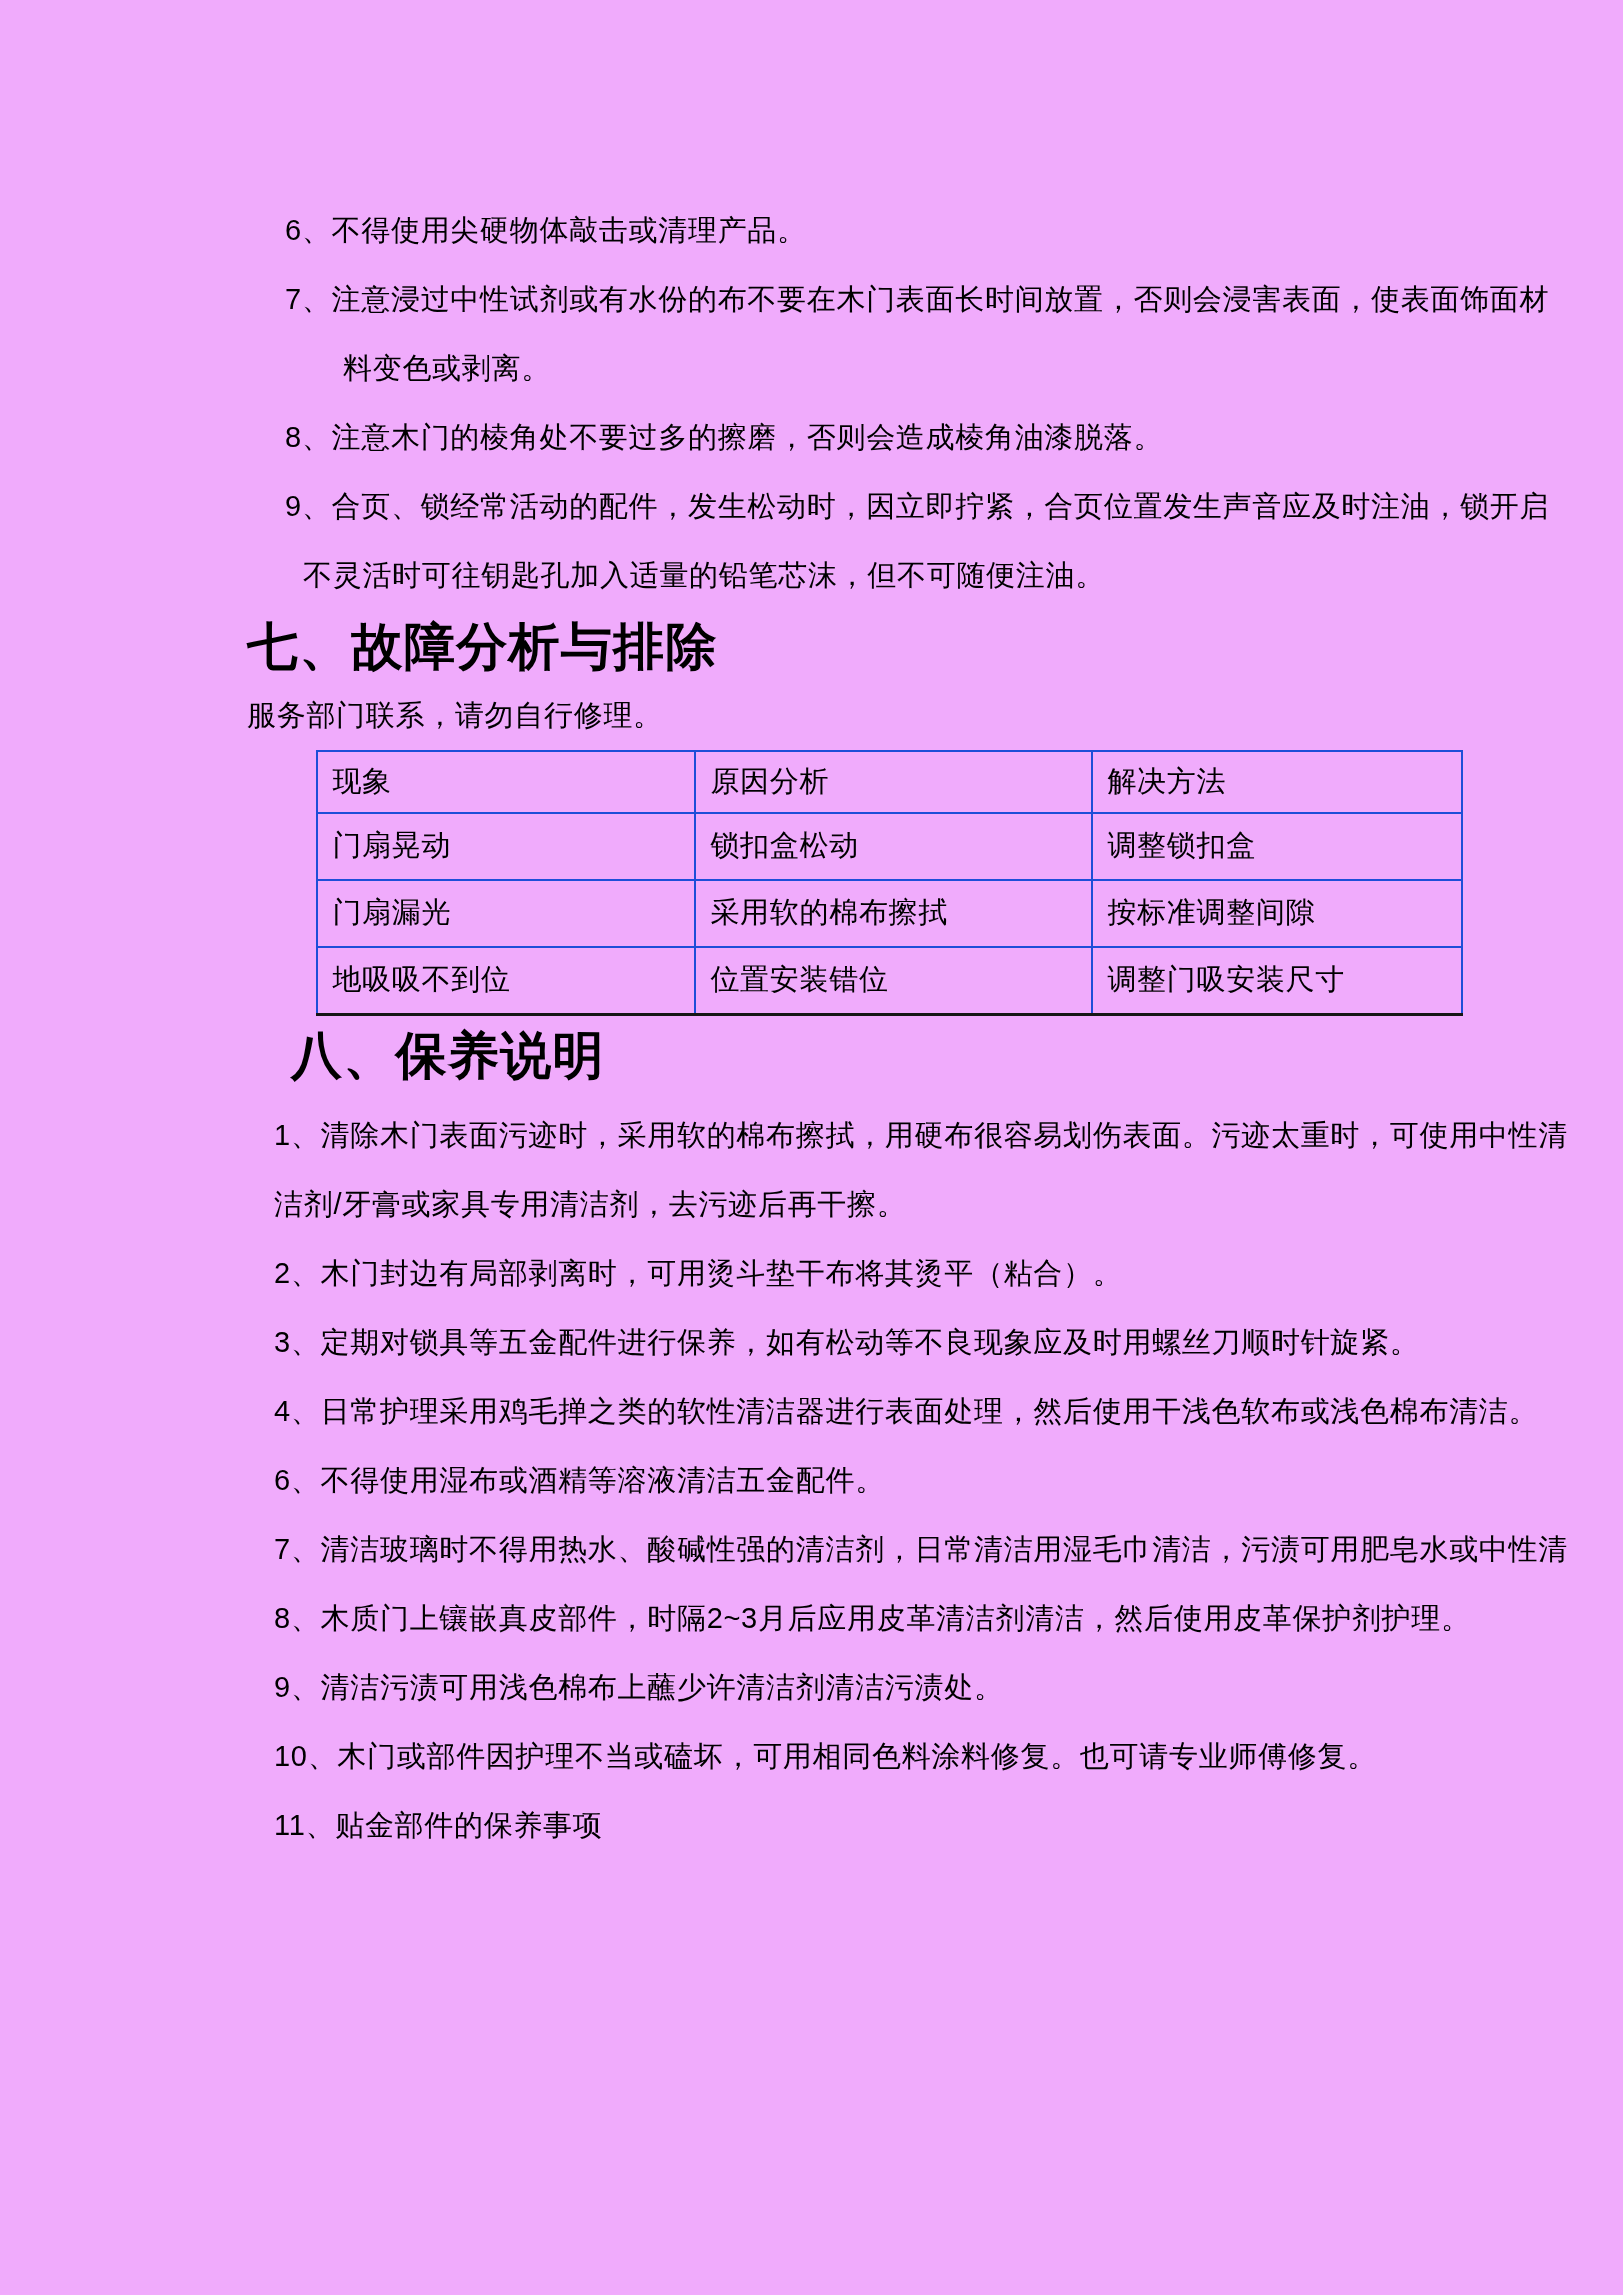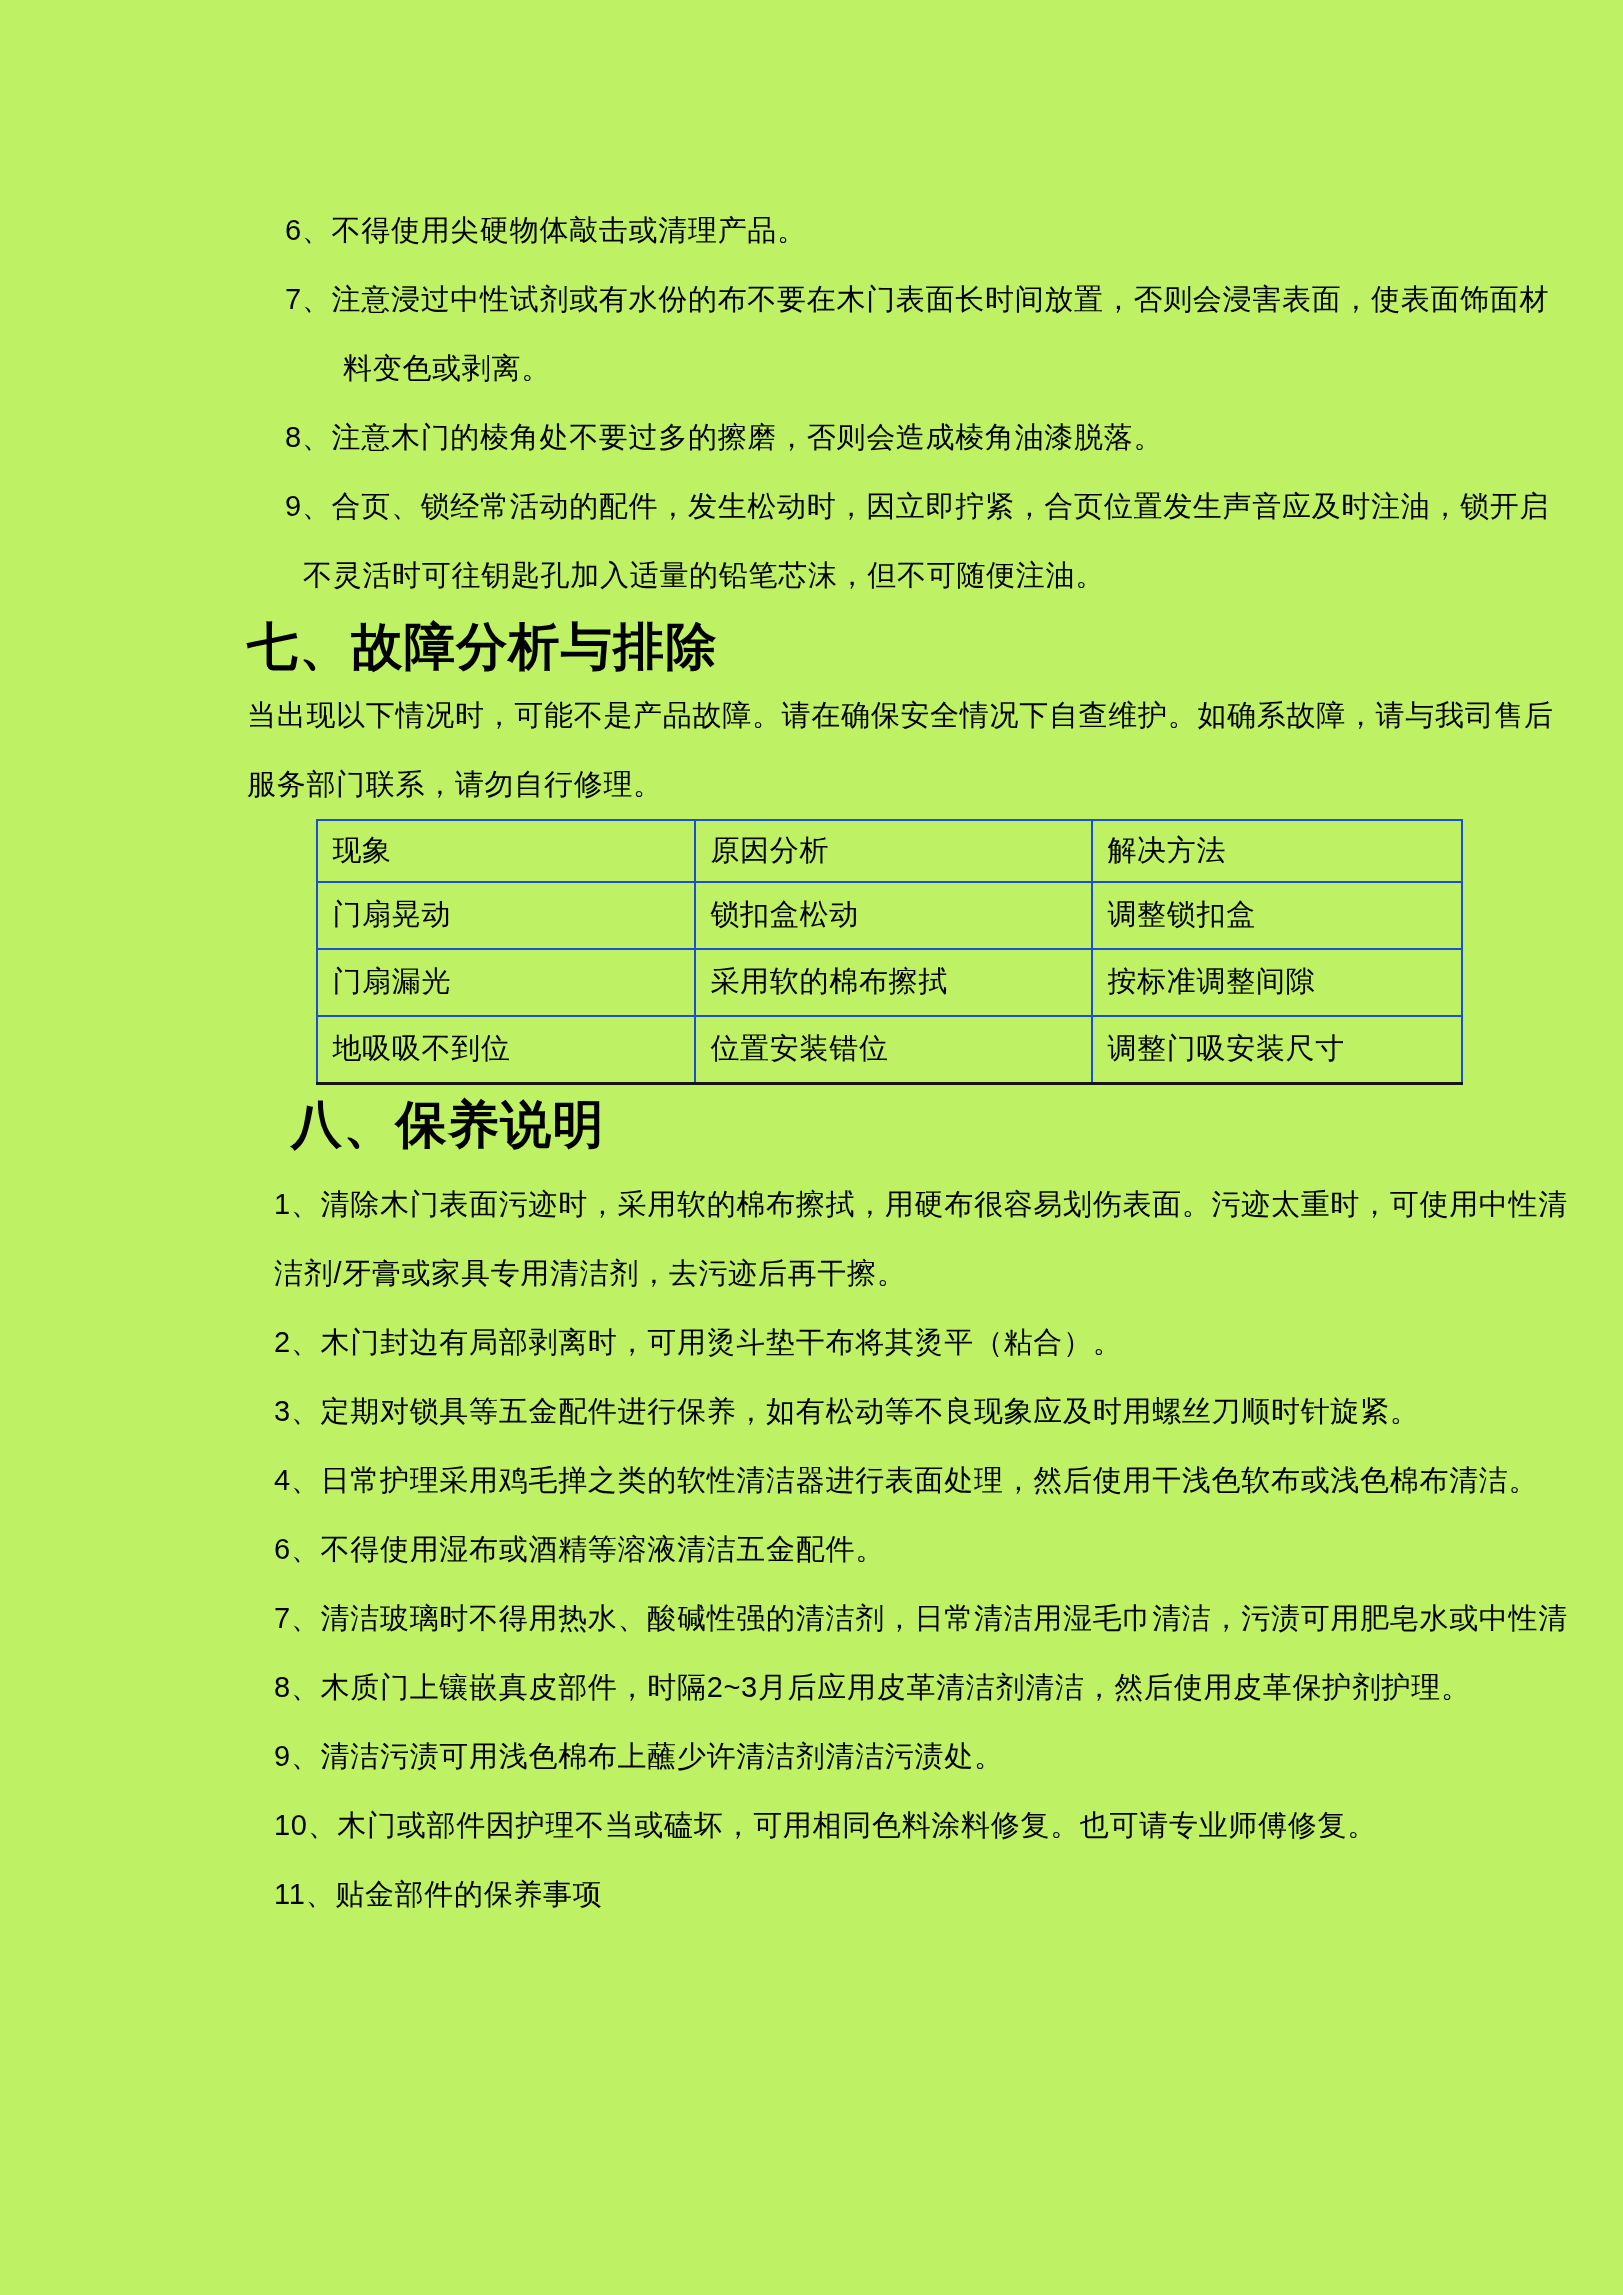--- a/index.html
+++ b/index.html
@@ -1,20 +1,20 @@
 <!DOCTYPE html>
 <html style="font-size:10.5px"><head>
 <meta charset="utf-8">
 <style>
   html,body { margin:0; padding:0; background:#e8e8e8; }
   .page {
     position:relative;
     width:1623px; height:2295px;
     margin:0 auto;
-    background:#bef264;
+    background:#f0abfc;
     color:#000000;
     font-family:"Liberation Sans","DejaVu Sans",sans-serif;
     overflow:hidden;
   }
   .content { padding:196px 105px 0 247px; }
 
   .line {
     font-size:29px;
     line-height:69px;
     height:69px;
@@ -72,21 +72,20 @@
       <div class="line ind-item">7、注意浸过中性试剂或有水份的布不要在木门表面长时间放置，否则会浸害表面，使表面饰面材</div>
       <div class="line ind-wrap-deep">料变色或剥离。</div>
       <div class="line ind-item">8、注意木门的棱角处不要过多的擦磨，否则会造成棱角油漆脱落。</div>
       <div class="line ind-item">9、合页、锁经常活动的配件，发生松动时，因立即拧紧，合页位置发生声音应及时注油，锁开启</div>
       <div class="line ind-wrap">不灵活时可往钥匙孔加入适量的铅笔芯沫，但不可随便注油。</div>
     </div>
 
     <div class="section-heading heading-7">七、故障分析与排除</div>
 
     <div class="intro">
-      <div class="line">当出现以下情况时，可能不是产品故障。请在确保安全情况下自查维护。如确系故障，请与我司售后</div>
       <div class="line">服务部门联系，请勿自行修理。</div>
     </div>
 
     <table class="fault-table">
       <colgroup>
         <col style="width:378px">
         <col style="width:397px">
         <col style="width:370px">
       </colgroup>
       <tbody>

